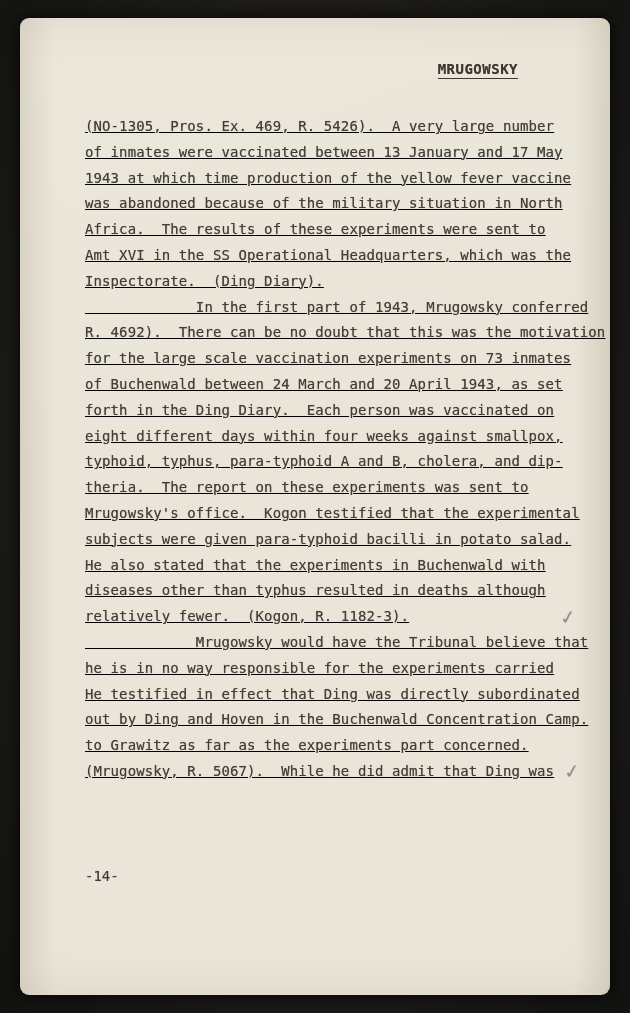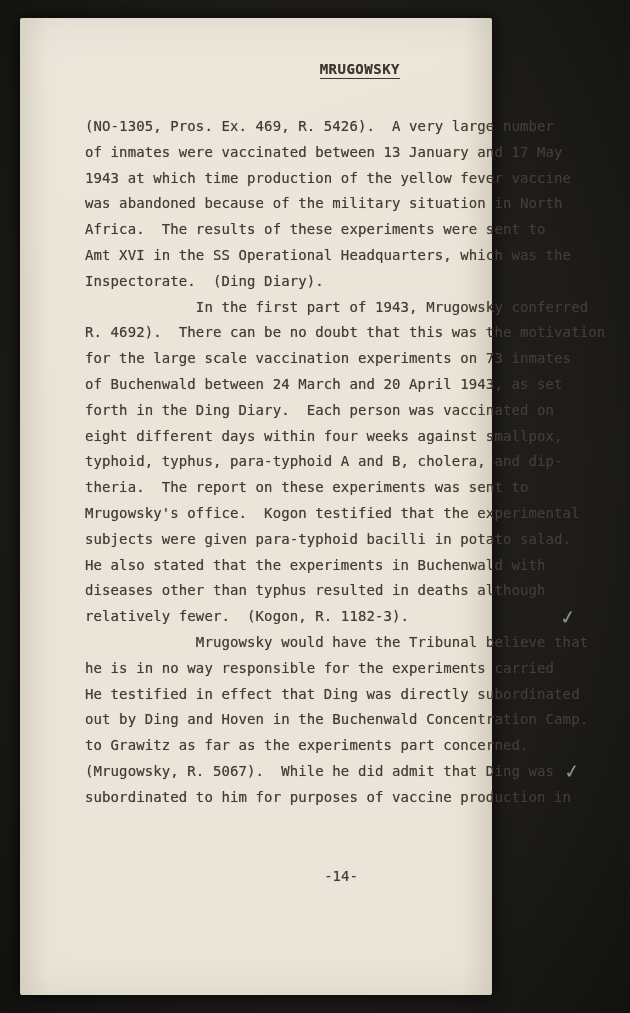--- a/index.html
+++ b/index.html
@@ -13,27 +13,27 @@
   .scene {
     position: relative;
     width: 630px;
     height: 1013px;
     background: radial-gradient(ellipse at 50% 45%, #262523 0%, #1d1c1a 60%, #121210 100%);
   }
   .paper {
     position: absolute;
     left: 20px;
     top: 18px;
-    width: 472px;
+    width: 590px;
     height: 977px;
     background:
       linear-gradient(160deg, rgba(255,255,255,0.10) 0%, rgba(0,0,0,0.0) 40%),
       linear-gradient(90deg, rgba(120,110,90,0.10) 0%, rgba(0,0,0,0) 6%, rgba(0,0,0,0) 94%, rgba(120,110,90,0.12) 100%),
       #eae5d8;
-    border-radius: 2px;
+    border-radius: 9px;
     box-shadow: 0 0 18px rgba(0,0,0,0.85), inset 0 0 40px rgba(140,125,100,0.18);
   }
   .doc-header {
     position: absolute;
     top: 42px;
     right: 92px;
   }
   .doc-header .title {
     font-family: "DejaVu Sans Mono", "Liberation Mono", monospace;
     font-size: 14px;
@@ -42,20 +42,21 @@
     color: #3c382f;
     border-bottom: 1.5px solid #3c382f;
     padding-bottom: 1px;
     text-shadow: 0 0 0.6px rgba(60,54,44,0.65);
   }
   .doc-body {
     position: absolute;
     left: 65px;
     top: 96px;
     width: 512px;
+    text-decoration: underline;
   }
   .doc-body .line {
     font-family: "DejaVu Sans Mono", "Liberation Mono", monospace;
     font-size: 14px;
     line-height: 25.8px;
     white-space: pre;
     color: #433e35;
     letter-spacing: 0.1px;
     text-shadow: 0 0 0.7px rgba(62,56,45,0.6);
   }
@@ -67,21 +68,21 @@
     transform: rotate(-8deg);
     text-shadow: 0 0 1px rgba(120,130,118,0.5);
   }
   .check-1 { left: 540px; top: 588px; }
   .check-2 { left: 544px; top: 742px; }
   .doc-footer {
     position: absolute;
     left: 65px;
     top: 850px;
     width: 512px;
-    text-align: center;
+    text-align: left;
     font-family: "DejaVu Sans Mono", "Liberation Mono", monospace;
     font-size: 14px;
     color: #433e35;
     text-shadow: 0 0 0.7px rgba(62,56,45,0.6);
   }
 </style>
 </head>
 <body>
 
 <div class="scene">
@@ -116,21 +117,20 @@
           <div class="line">diseases other than typhus resulted in deaths although</div>
           <div class="line">relatively fewer.  (Kogon, R. 1182-3).</div>
         </div>
         <div class="paragraph">
           <div class="line">             Mrugowsky would have the Tribunal believe that</div>
           <div class="line">he is in no way responsible for the experiments carried</div>
           <div class="line">He testified in effect that Ding was directly subordinated</div>
           <div class="line">out by Ding and Hoven in the Buchenwald Concentration Camp.</div>
           <div class="line">to Grawitz as far as the experiments part concerned.</div>
           <div class="line">(Mrugowsky, R. 5067).  While he did admit that Ding was</div>
-          <div class="line">subordinated to him for purposes of vaccine production in</div>
         </div>
       </div>
 
     <div class="checkmark check-1">✓</div>
 
     <div class="checkmark check-2">✓</div>
 
     <div class="doc-footer">-14-</div>
 
   </div>

